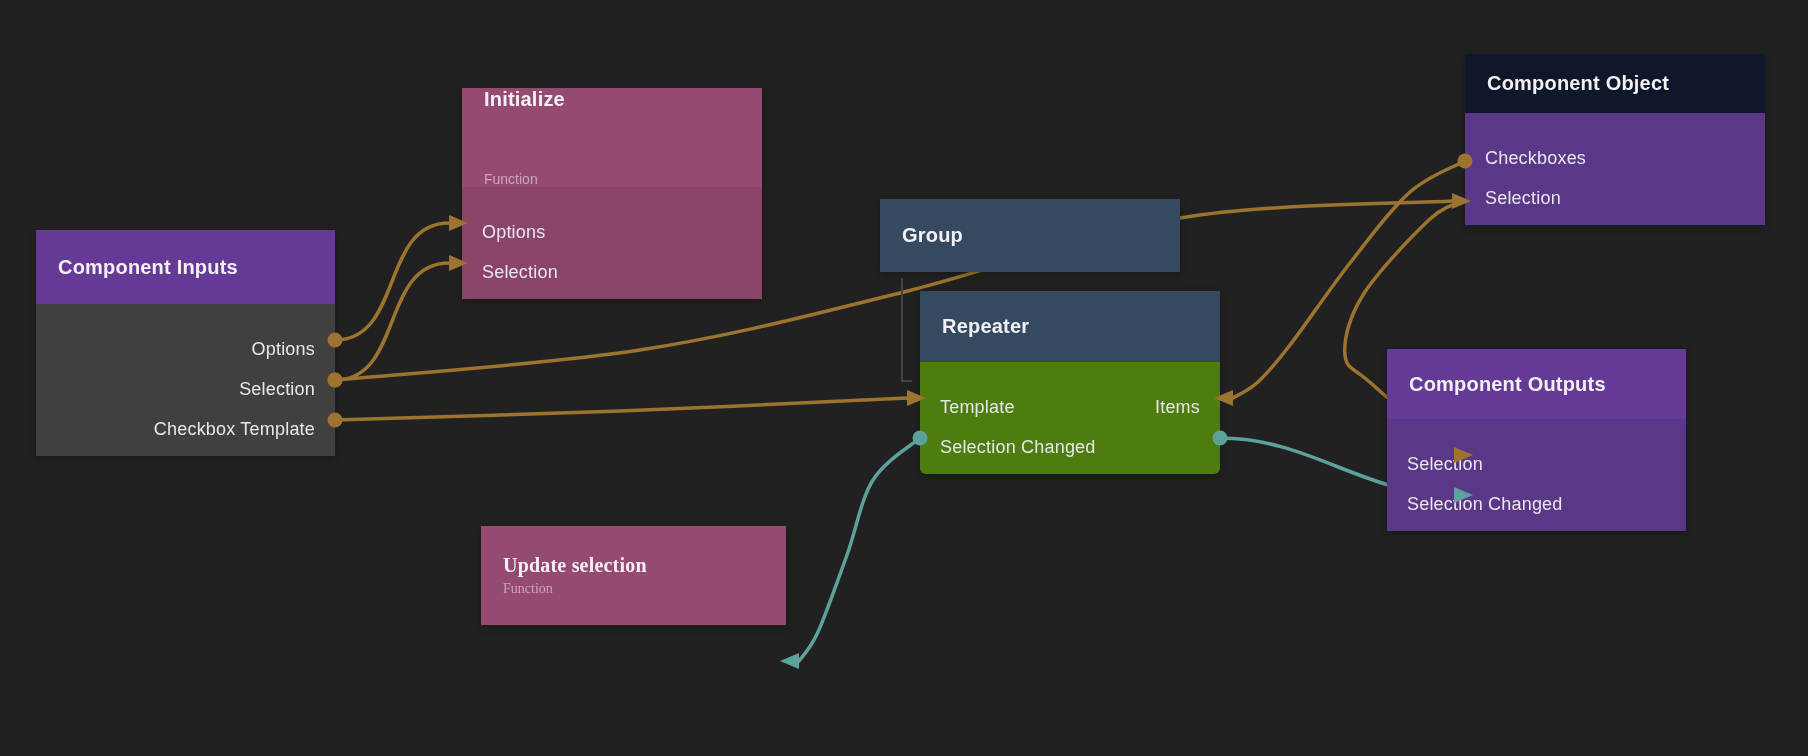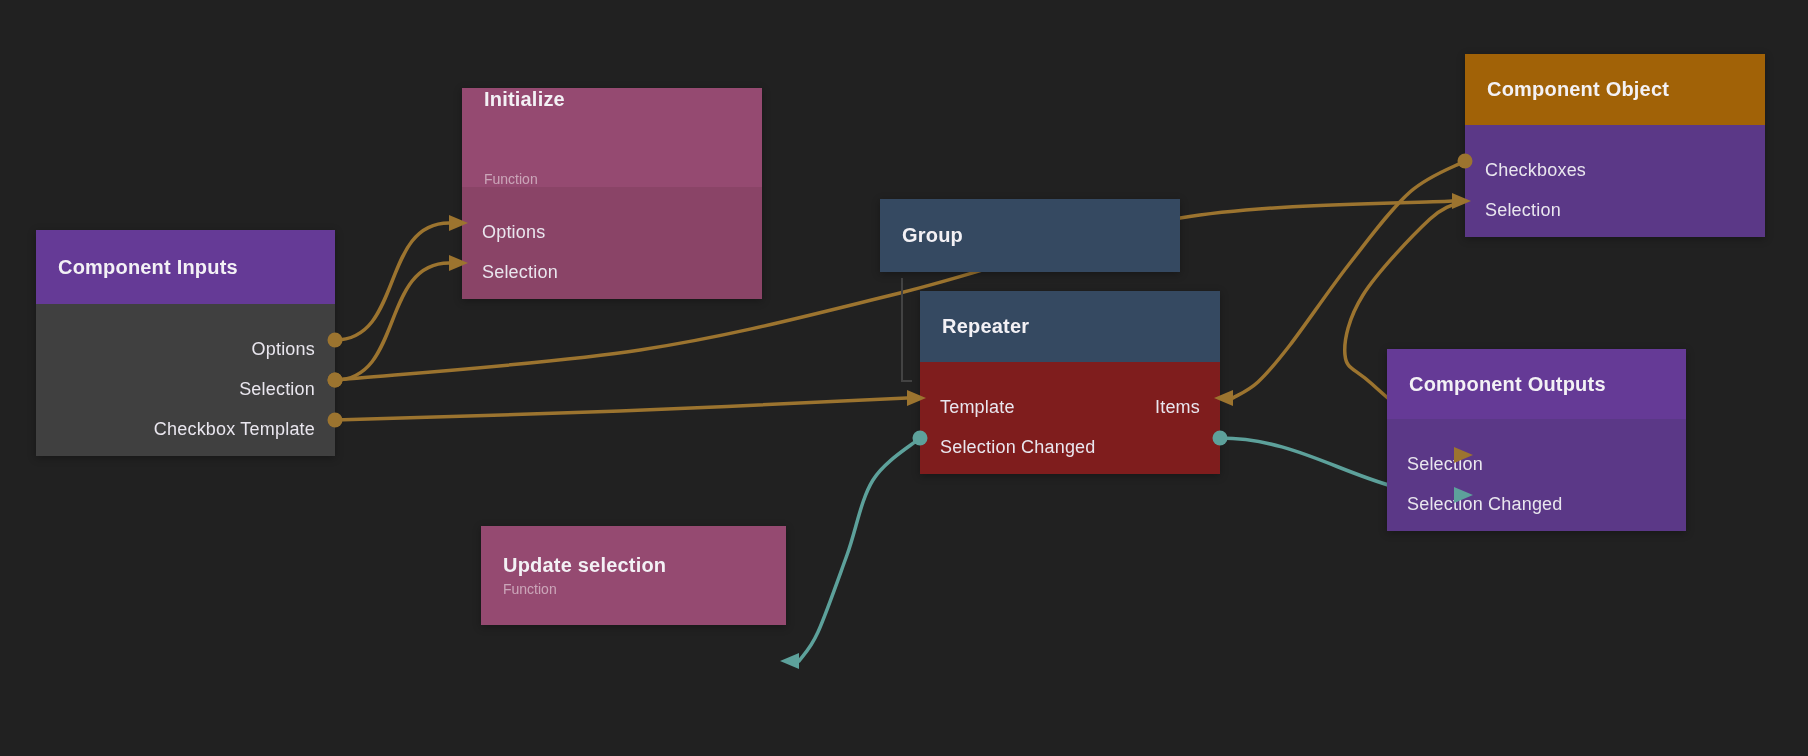--- a/index.html
+++ b/index.html
@@ -88,43 +88,43 @@
             <span class="port-label">Selection</span>
             <span class="port-label spacer">&nbsp;</span>
           </div>
         </div>
       </div>
       <div class="node" style="left: 880px; top: 199px; width: 300px; background: rgb(46, 67, 89);">
         <div class="node-header" style="height: 73px; background: rgb(53, 73, 97);">
           <div class="node-title" style="color: rgb(243, 241, 245);">Group</div>
         </div>
       </div>
-      <div class="node" style="left: 920px; top: 291px; width: 300px; background: #7f1d1d;">
+      <div class="node" style="left: 920px; top: 291px; width: 300px; background: #4d7c0f; border-radius: 6px;">
         <div class="node-header" style="height: 71px; background: rgb(53, 73, 97);">
           <div class="node-title" style="color: rgb(243, 241, 245);">Repeater</div>
         </div>
         <div class="node-body">
           <div class="node-row" style="color: rgb(233, 230, 238);">
             <span class="port-label">Template</span>
             <span class="port-label">Items</span>
           </div>
           <div class="node-row" style="color: rgb(233, 230, 238);">
             <span class="port-label">Selection Changed</span>
             <span class="port-label spacer">&nbsp;</span>
           </div>
         </div>
       </div>
       <div class="node" style="left: 481px; top: 526px; width: 305px; background: rgb(138, 68, 103);">
-        <div class="node-header" style="height: 99px; background: rgb(149, 74, 113);">
+        <div class="node-header" style="height: 99px; background: rgb(149, 74, 113); font-family: Liberation Serif, serif;">
           <div class="node-title" style="color: rgb(243, 241, 245);">Update selection</div>
           <div class="node-subtitle" style="color: rgba(255, 255, 255, 0.5);">Function</div>
         </div>
       </div>
       <div class="node" style="left: 1465px; top: 54px; width: 300px; background: rgb(91, 56, 135);">
-        <div class="node-header" style="height: 71px; background: #a16207;">
+        <div class="node-header" style="height: 59px; background: #0f172a;">
           <div class="node-title" style="color: rgb(243, 241, 245);">Component Object</div>
         </div>
         <div class="node-body">
           <div class="node-row" style="color: rgb(233, 230, 238);">
             <span class="port-label">Checkboxes</span>
             <span class="port-label spacer">&nbsp;</span>
           </div>
           <div class="node-row" style="color: rgb(233, 230, 238);">
             <span class="port-label">Selection</span>
             <span class="port-label spacer">&nbsp;</span>

